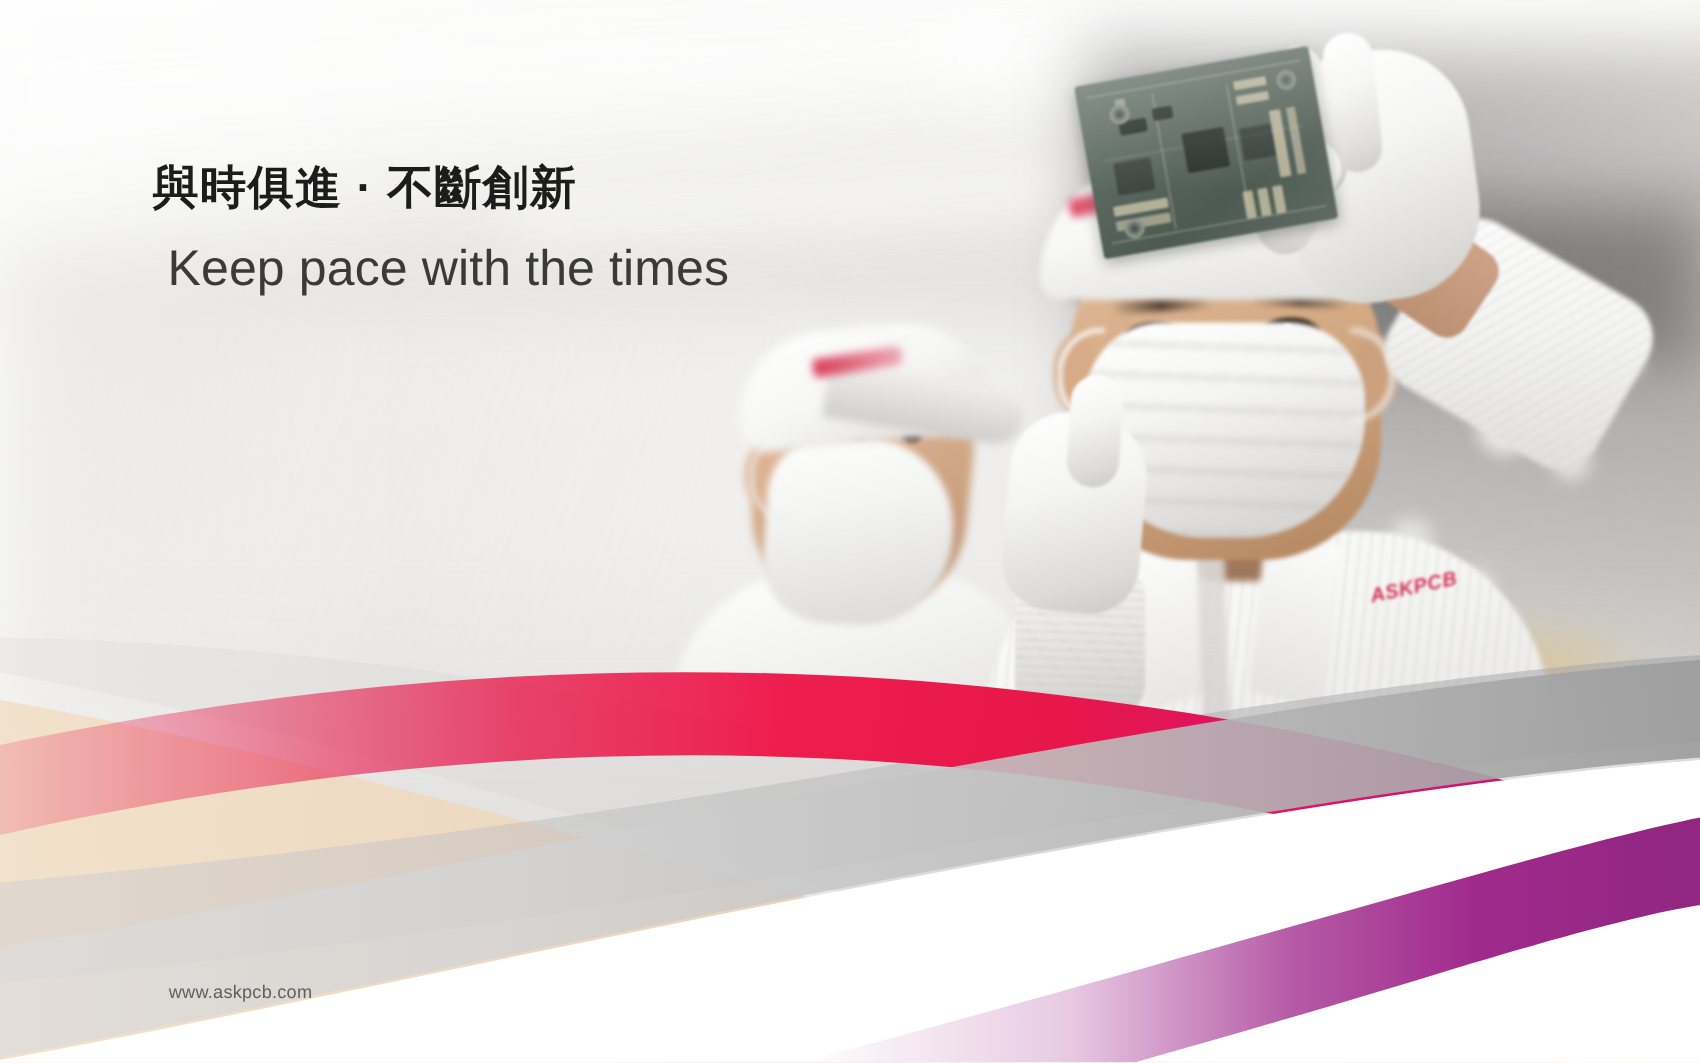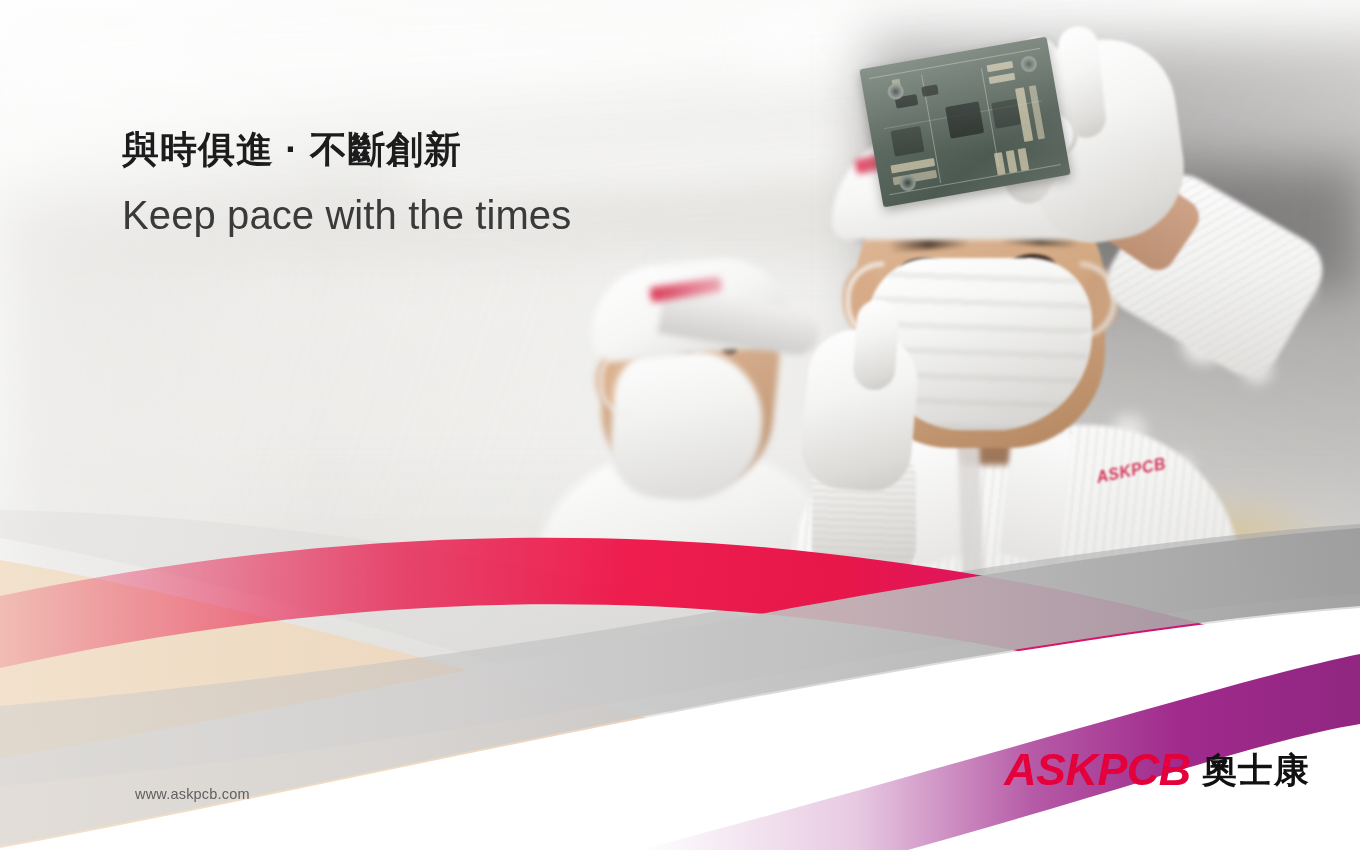--- a/index.html
+++ b/index.html
@@ -465,21 +465,21 @@
     line-height: 1.2;
     margin: 0 0 16px 0;
     white-space: nowrap;
   }
   .headline-en {
     font-family: "Liberation Sans", "DejaVu Sans", sans-serif;
     font-size: 40px;
     font-weight: 300;
     color: #3a3a3a;
     line-height: 1.38;
-    margin: 0;
+    margin: 12px;
     letter-spacing: .1px;
   }
   .headline-en span { display: block; }
 
   
   .waves {
     position: absolute;
     left: 0; bottom: 0;
     width: 1360px; height: 340px;
   }
@@ -694,18 +694,14 @@
       <path d="M0,248 C210,214 470,158 760,104 C1000,60 1200,30 1360,18 L1360,96 C1200,108 1000,140 760,184 C470,238 210,298 0,336 Z" fill="url(#gGrayBand)" opacity="0.9"></path>
 
       <path d="M0,338 C210,300 470,240 760,186 C1000,142 1200,110 1360,98 L1360,340 L0,340 Z" fill="#ffffff"></path>
 
       <path d="M640,340 C800,298 1000,240 1180,190 C1250,170 1320,152 1360,144 L1360,214 C1310,222 1240,242 1160,266 C990,318 830,362 720,392 Z" fill="url(#gPurple)" opacity="0.95"></path>
     </svg>
   </div>
 
   <div class="site-url">www.askpcb.com</div>
 
-  <div class="brand-lockup">
-    <div class="brand-latin">ASKPCB</div>
-    <div class="brand-cn">奧士康</div>
-  </div>
 
 </div>
 
 </body></html>

